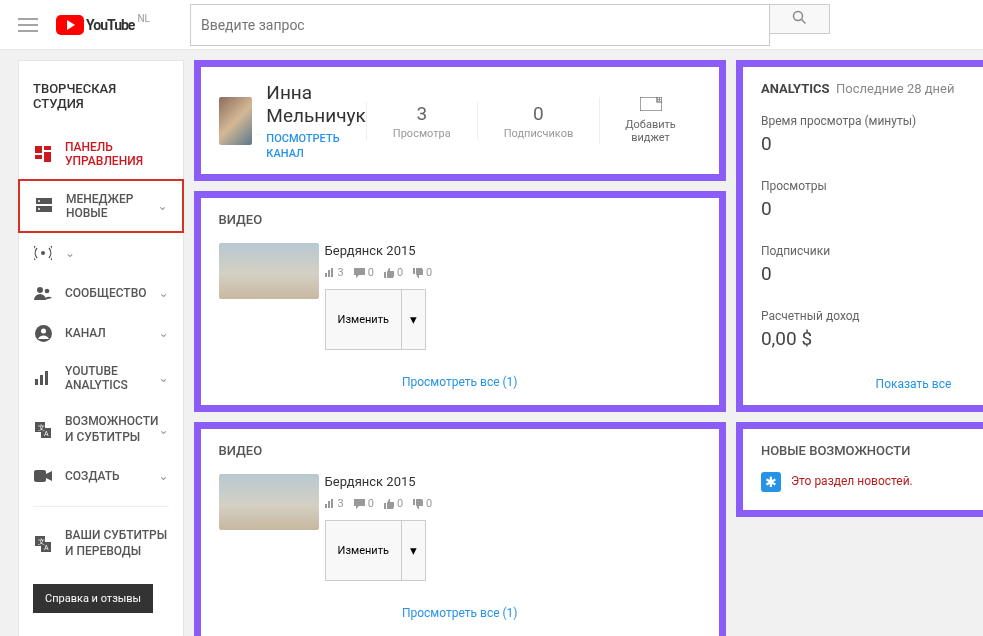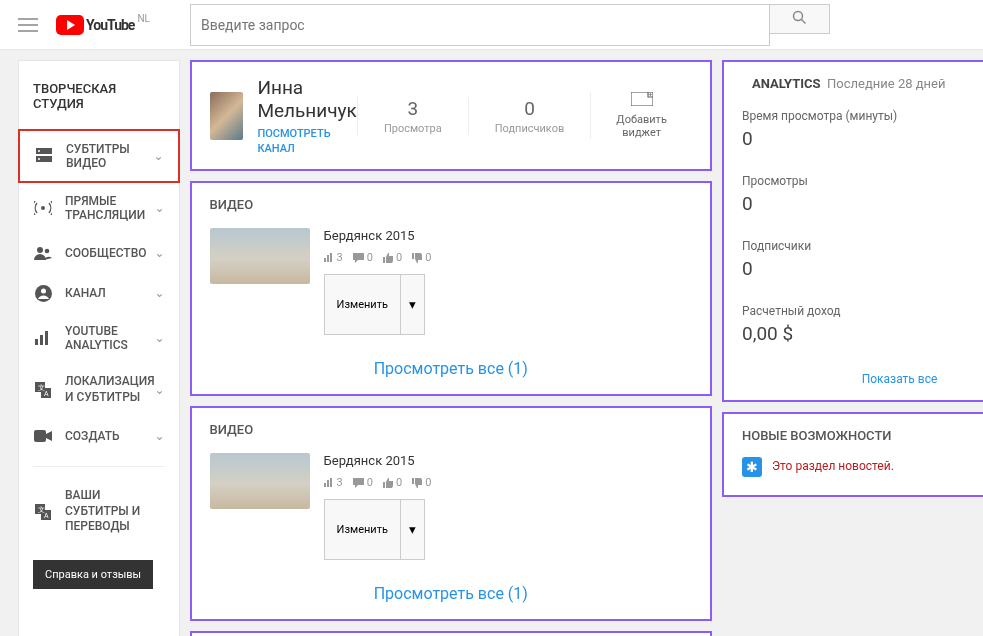--- a/index.html
+++ b/index.html
@@ -20,49 +20,49 @@
 .nav-item.highlighted { border: 2px solid #d93025; margin: 0 -1px; }
 .nav-icon { width: 20px; height: 18px; margin-right: 12px; display: flex; align-items: center; justify-content: center; }
 .nav-label { flex: 1; font-weight: 500; }
 .nav-chevron { color: #999; }
 .nav-divider { border-top: 1px solid #eee; margin: 10px 14px; }
 .nav-multiline .nav-label { line-height: 1.3; }
 .feedback-btn { margin: 14px; padding: 8px 12px; background: #333; color: #fff; font-size: 11px; border: none; cursor: pointer; }
 .main { flex: 1; display: flex; gap: 10px; }
 .col-left { flex: 1; display: flex; flex-direction: column; gap: 10px; }
 .col-right { width: 355px; display: flex; flex-direction: column; gap: 10px; }
-.card { background: #fff; border: 2px solid #8b5cf6; }
+.card { background: #fff; border: 7px solid #8b5cf6; }
 .channel-header { display: flex; align-items: center; padding: 14px 18px; }
 .avatar { width: 48px; height: 48px; background: linear-gradient(135deg,#8a6d5a,#d4b896,#5a7a8a); border-radius: 2px; margin-right: 14px; }
 .channel-info { flex: 1; }
 .channel-name { font-size: 19px; font-weight: 400; color: #333; margin-bottom: 3px; }
 .channel-link { font-size: 11px; color: #2793e6; text-decoration: none; font-weight: 500; }
 .stat { text-align: center; padding: 0 26px; border-left: 1px solid #eee; }
 .stat:first-of-type { border-left: none; }
 .stat-num { font-size: 19px; color: #666; }
 .stat-label { font-size: 11px; color: #999; margin-top: 2px; }
 .widget-add { text-align: center; padding: 0 18px; border-left: 1px solid #eee; color: #666; font-size: 11px; }
 .widget-add-icon { margin-bottom: 4px; }
 .panel-title { padding: 14px 18px 10px; font-size: 13px; font-weight: 500; color: #555; }
-.video-row { display: flex; padding: 6px 18px 14px; gap: 14px; }
+.video-row { display: flex; padding: 6px 18px 14px; gap: 6px; }
 .thumb { width: 100px; height: 56px; background: linear-gradient(180deg,#b8c8d0 0%,#d4d0c4 55%,#c8b8a0 100%); border-radius: 2px; }
 .video-meta { flex: 1; }
 .video-title { font-size: 13px; color: #333; margin-bottom: 8px; }
 .video-stats { display: flex; gap: 10px; color: #999; font-size: 11px; align-items: center; margin-bottom: 10px; }
 .video-stats span { display: flex; align-items: center; gap: 3px; }
 .edit-btn-group { display: flex; }
 .edit-btn { padding: 23px 12px; border: 1px solid #ccc; background: #f8f8f8; font-size: 11px; cursor: pointer; }
 .edit-dd { padding: 5px 8px; border: 1px solid #ccc; border-left: none; background: #f8f8f8; cursor: pointer; }
 .view-all { text-align: center; padding: 10px 0 16px; }
-.view-all a { color: #2793e6; font-size: 16px; text-decoration: none; }
+.view-all a { color: #2793e6; font-size: 12px; text-decoration: none; }
 .tips-body { padding: 4px 18px 18px; display: flex; gap: 10px; align-items: flex-start; }
 .star-icon { width: 20px; height: 20px; background: #2793e6; color: #fff; display: flex; align-items: center; justify-content: center; border-radius: 3px; font-size: 14px; flex-shrink: 0; }
 .tips-text { font-size: 12px; color: #b91c1c; line-height: 1.5; }
 .analytics-title { padding: 14px 18px 8px; font-size: 13px; }
-.analytics-title strong { font-weight: 700; color: #444; margin-left: 10px; }
+.analytics-title strong { font-weight: 700; color: #444; }
 .analytics-title span { color: #888; font-weight: 400; }
 .metric { padding: 10px 18px 14px; }
 .metric-label { font-size: 12px; color: #666; margin-bottom: 4px; }
 .metric-value { font-size: 19px; color: #444; }
 .show-all { text-align: center; padding: 12px 0 14px; }
 .show-all a { color: #2793e6; font-size: 12px; text-decoration: none; }
 </style>
 </head>
 <body>
 
@@ -88,42 +88,52 @@
           <path d="M9.5 9.5l4 4" stroke="#888" stroke-width="1.5"></path>
         </svg>
     </button>
   </div>
 </div>
 
 <div class="container">
   <div class="sidebar">
     <div class="sidebar-title">ТВОРЧЕСКАЯ СТУДИЯ</div>
 
+    <div class="nav-item active">
+      <span class="nav-icon">
+          <svg width="16" height="16" viewBox="0 0 16 16">
+            <rect width="7" height="7" fill="#cc181e"></rect>
+            <rect x="9" width="7" height="4" fill="#cc181e"></rect>
+            <rect y="9" width="7" height="4" fill="#cc181e"></rect>
+            <rect x="9" y="6" width="7" height="10" fill="#cc181e"></rect>
+          </svg>
+        </span>
+      <span class="nav-label">ПАНЕЛЬ УПРАВЛЕНИЯ</span>
+    </div>
 
     <div class="nav-item highlighted">
       <span class="nav-icon">
           <svg width="16" height="16" viewBox="0 0 16 16">
             <rect width="16" height="6" fill="#555"></rect>
             <rect y="8" width="16" height="6" fill="#555"></rect>
             <circle cx="3" cy="3" r="1" fill="#fff"></circle>
             <circle cx="3" cy="11" r="1" fill="#fff"></circle>
           </svg>
         </span>
-      <span class="nav-label">СУБТИТРЫ ВИДЕО</span>
+      <span class="nav-label">МЕНЕДЖЕР НОВЫЕ</span>
       <span class="nav-chevron">⌄</span>
     </div>
 
     <div class="nav-item">
       <span class="nav-icon">
           <svg width="18" height="14" viewBox="0 0 18 14">
             <path d="M3 2a8 8 0 000 10M1 0a11 11 0 000 14M15 2a8 8 0 010 10M17 0a11 11 0 010 14" fill="none" stroke="#555" stroke-width="1.3"></path>
             <circle cx="9" cy="7" r="2" fill="#555"></circle>
           </svg>
         </span>
-      <span class="nav-label">ПРЯМЫЕ ТРАНСЛЯЦИИ</span>
       <span class="nav-chevron">⌄</span>
     </div>
 
     <div class="nav-item">
       <span class="nav-icon">
           <svg width="18" height="14" viewBox="0 0 18 14">
             <circle cx="6" cy="4" r="3" fill="#555"></circle>
             <circle cx="13" cy="5" r="2.3" fill="#555"></circle>
             <path d="M0 14a6 6 0 0112 0M10 14a5 5 0 018-2" fill="#555"></path>
           </svg>
@@ -158,21 +168,21 @@
 
     <div class="nav-item nav-multiline">
       <span class="nav-icon">
           <svg width="16" height="16" viewBox="0 0 16 16">
             <rect width="10" height="10" fill="#555"></rect>
             <rect x="6" y="6" width="10" height="10" fill="#555"></rect>
             <text x="3" y="8" fill="#fff" font-size="7">文</text>
             <text x="9" y="14" fill="#fff" font-size="7">A</text>
           </svg>
         </span>
-      <span class="nav-label">ЛОКАЛИЗАЦИЯ И СУБТИТРЫ</span>
+      <span class="nav-label">ВОЗМОЖНОСТИ И СУБТИТРЫ</span>
       <span class="nav-chevron">⌄</span>
     </div>
 
     <div class="nav-item">
       <span class="nav-icon">
           <svg width="18" height="12" viewBox="0 0 18 12">
             <rect width="12" height="12" rx="2" fill="#555"></rect>
             <path d="M12 4l6-3v10l-6-3z" fill="#555"></path>
           </svg>
         </span>

